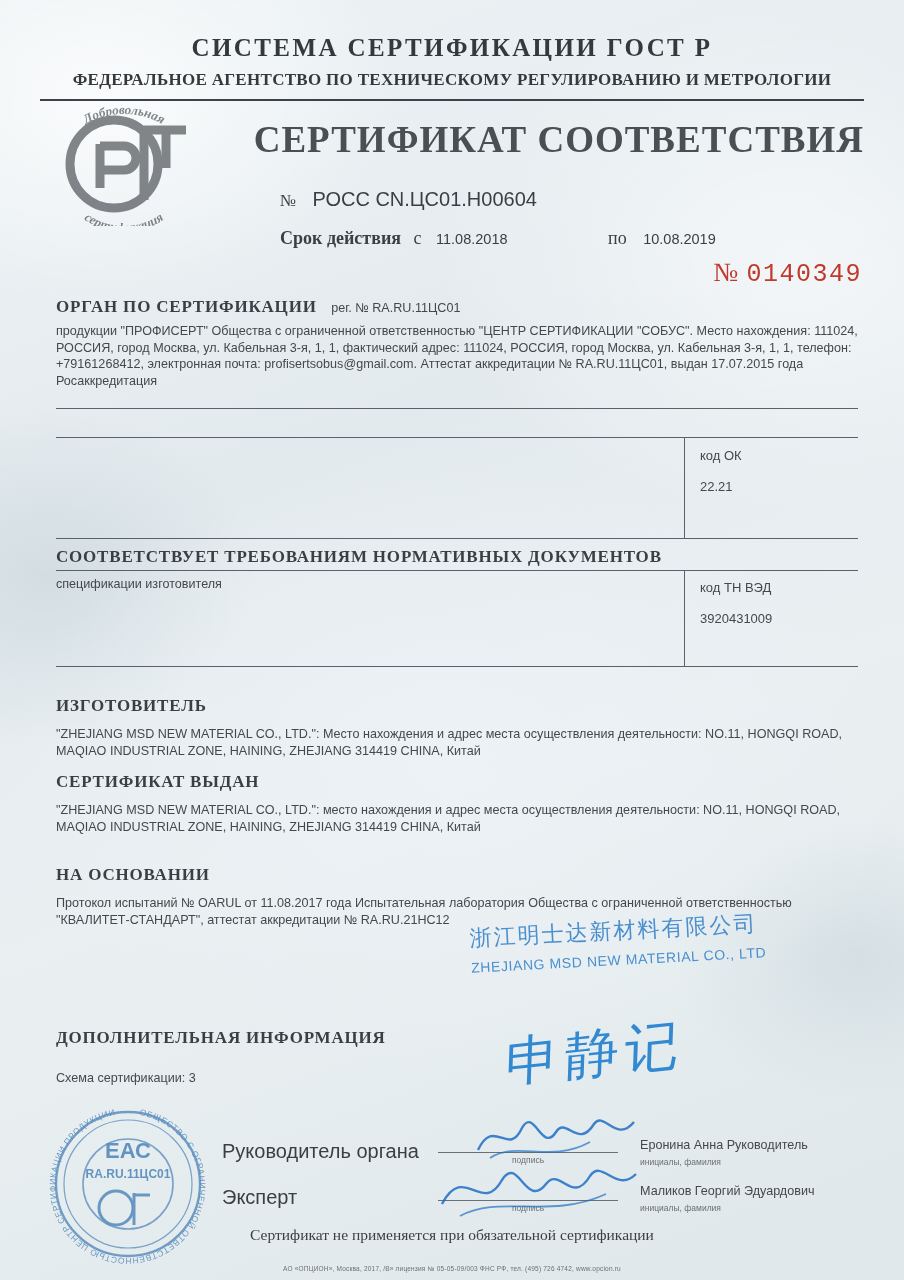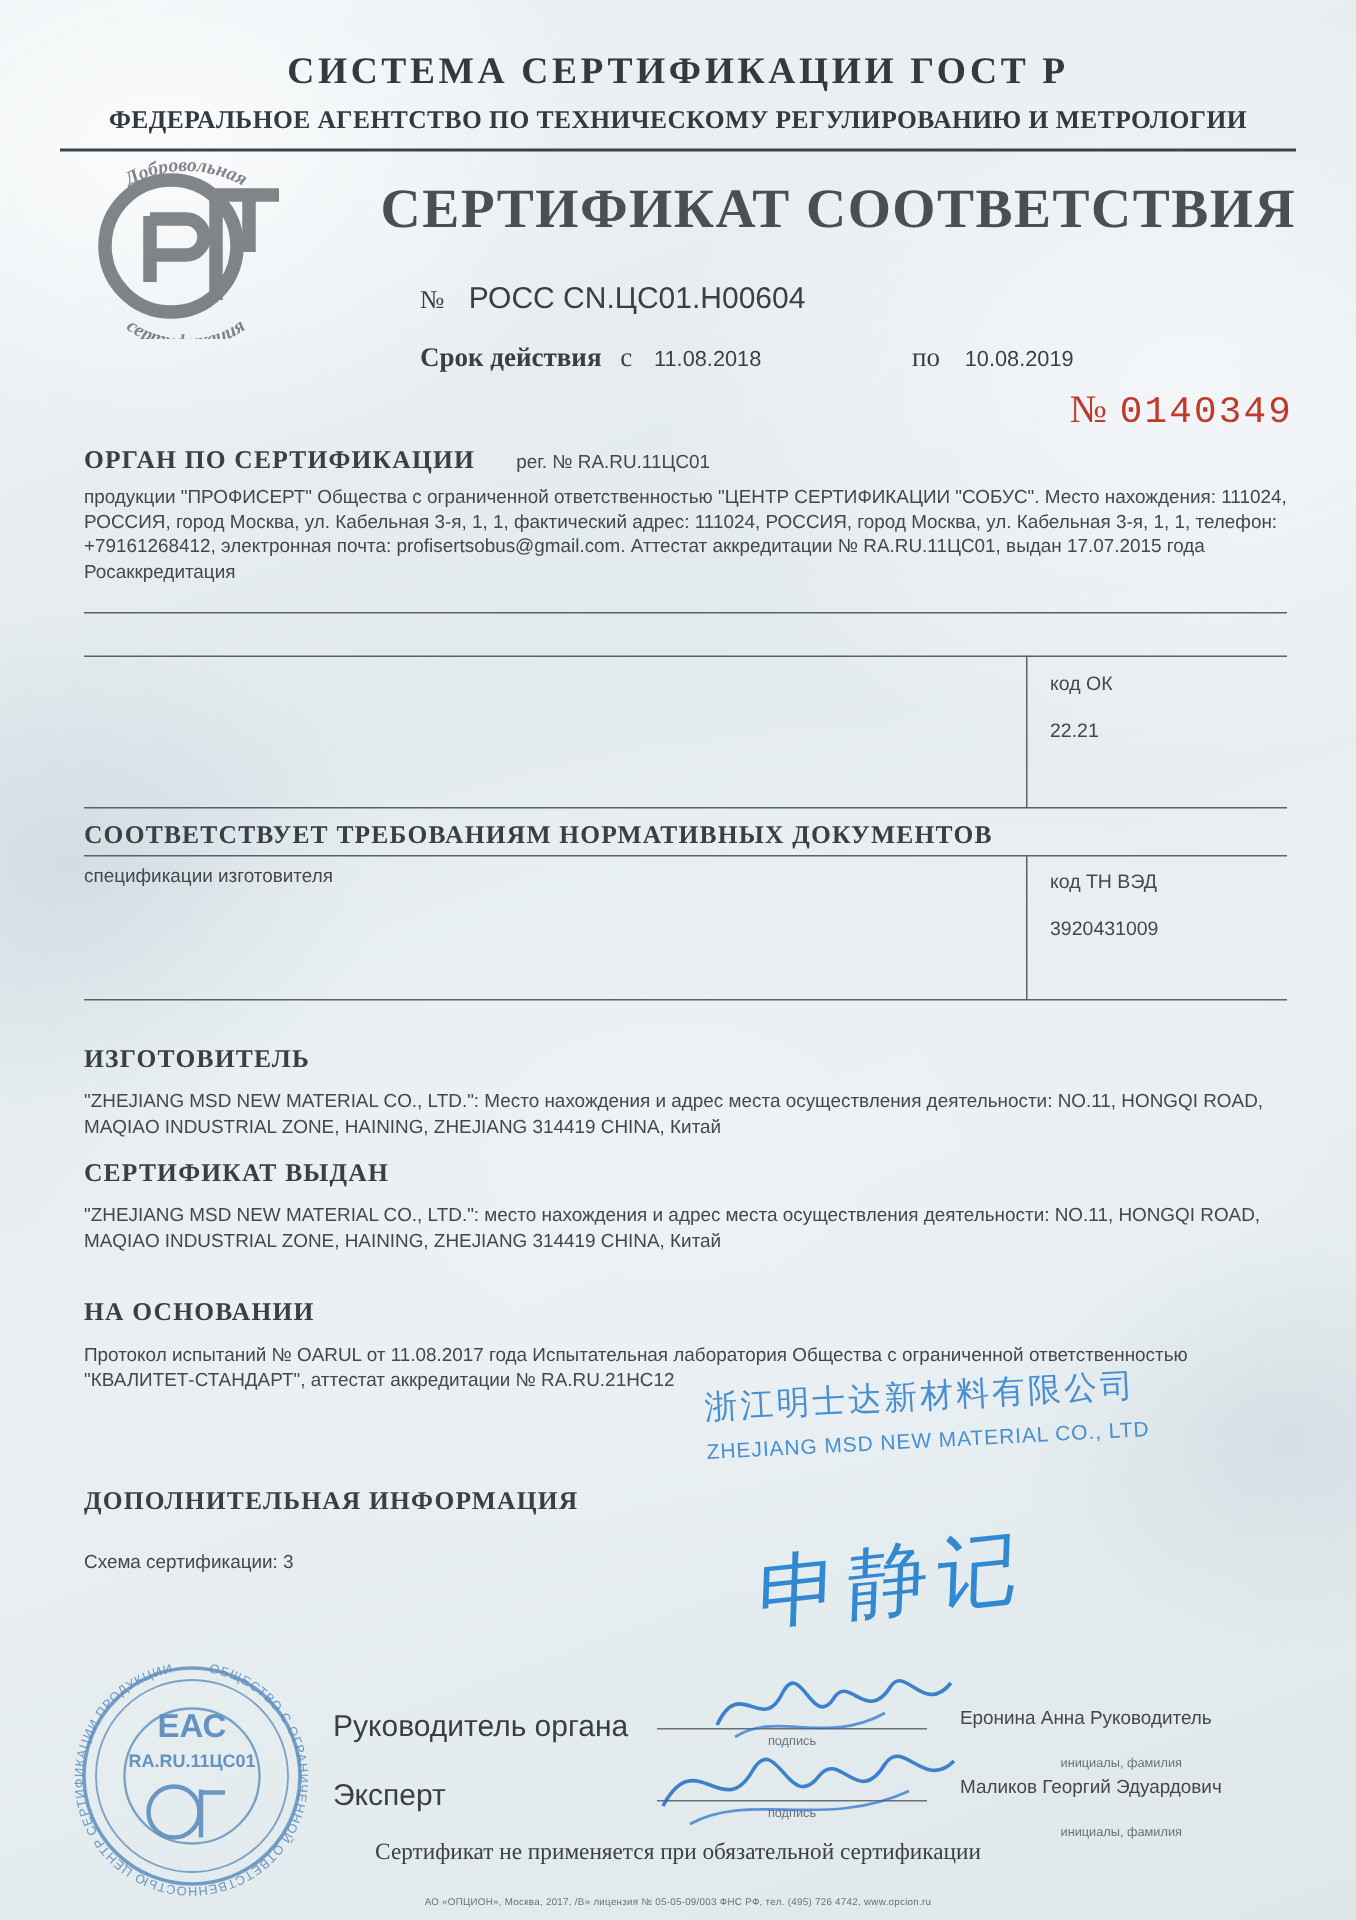--- a/index.html
+++ b/index.html
@@ -205,22 +205,22 @@
   }
   .sig-name {
     position: absolute;
     font-size: 12.6px;
     color: #44484c;
   }
   .sig-name .sub {
     display: block;
     font-size: 8.5px;
     color: #6a7075;
-    text-align: center;
-    margin-top: 18px;
+    text-align: left;
+    margin-top: 5px;
   }
   .footnote {
     position: absolute;
     left: 0; right: 0;
     text-align: center;
     font-family: "Liberation Serif", serif;
     font-size: 15.5px;
     color: #3a3f44;
   }
   .tiny-footer {
@@ -329,21 +329,21 @@
       <span class="d2">10.08.2019</span>
     </div>
 
     <div class="blank-no">
       <span>№</span>
       <span class="num">0140349</span>
     </div>
 
     <div class="sec" style="top:297px">
       <span class="sec-h">ОРГАН ПО СЕРТИФИКАЦИИ</span>
-      <span class="body-txt" style="margin-left:23px">рег. № RA.RU.11ЦС01</span>
+      <span class="body-txt" style="margin-left:10px">рег. № RA.RU.11ЦС01</span>
       <div class="body-txt" style="margin-top:6px">продукции "ПРОФИСЕРТ" Общества с ограниченной ответственностью "ЦЕНТР СЕРТИФИКАЦИИ "СОБУС". Место нахождения: 111024, РОССИЯ, город Москва, ул. Кабельная 3-я, 1, 1, фактический адрес: 111024, РОССИЯ, город Москва, ул. Кабельная 3-я, 1, 1, телефон: +79161268412, электронная почта: profisertsobus@gmail.com. Аттестат аккредитации № RA.RU.11ЦС01, выдан 17.07.2015 года Росаккредитация</div>
     </div>
     <div class="hline" style="top:408px"></div>
 
     <div class="hline" style="top:437px"></div>
     <div class="vline" style="left:684px;top:437px;height:101px"></div>
     <div class="code-box" style="left:700px;top:448px">
       <div class="lbl">код ОК</div>
       <div class="val">22.21</div>
     </div>
@@ -369,21 +369,21 @@
     <div class="sec" style="top:772px">
       <div class="sec-h">СЕРТИФИКАТ ВЫДАН</div>
       <div class="body-txt" style="margin-top:10px">"ZHEJIANG MSD NEW MATERIAL CO., LTD.": место нахождения и адрес места осуществления деятельности: NO.11, HONGQI ROAD, MAQIAO INDUSTRIAL ZONE, HAINING, ZHEJIANG 314419 CHINA, Китай</div>
     </div>
 
     <div class="sec" style="top:865px">
       <div class="sec-h">НА ОСНОВАНИИ</div>
       <div class="body-txt" style="margin-top:10px">Протокол испытаний № OARUL от 11.08.2017 года Испытательная лаборатория Общества с ограниченной ответственностью "КВАЛИТЕТ-СТАНДАРТ", аттестат аккредитации № RA.RU.21НС12</div>
     </div>
 
-    <div class="sec" style="top:991px">
+    <div class="sec" style="top:1028px">
       <div class="sec-h">ДОПОЛНИТЕЛЬНАЯ ИНФОРМАЦИЯ</div>
       <div class="body-txt" style="margin-top:22px">Схема сертификации: 3</div>
     </div>
 
     <div class="sig-label" style="position:absolute;left:222px;top:1140px">Руководитель органа</div>
     <div class="sig-line" style="left:438px;top:1152px;width:180px"></div>
     <div class="sig-sub" style="left:478px;top:1155px;width:100px">подпись</div>
     <div class="sig-name" style="left:640px;top:1138px;width:215px;text-align:left">
       <span>Еронина Анна Руководитель</span>
       <span class="sub">инициалы, фамилия</span>

